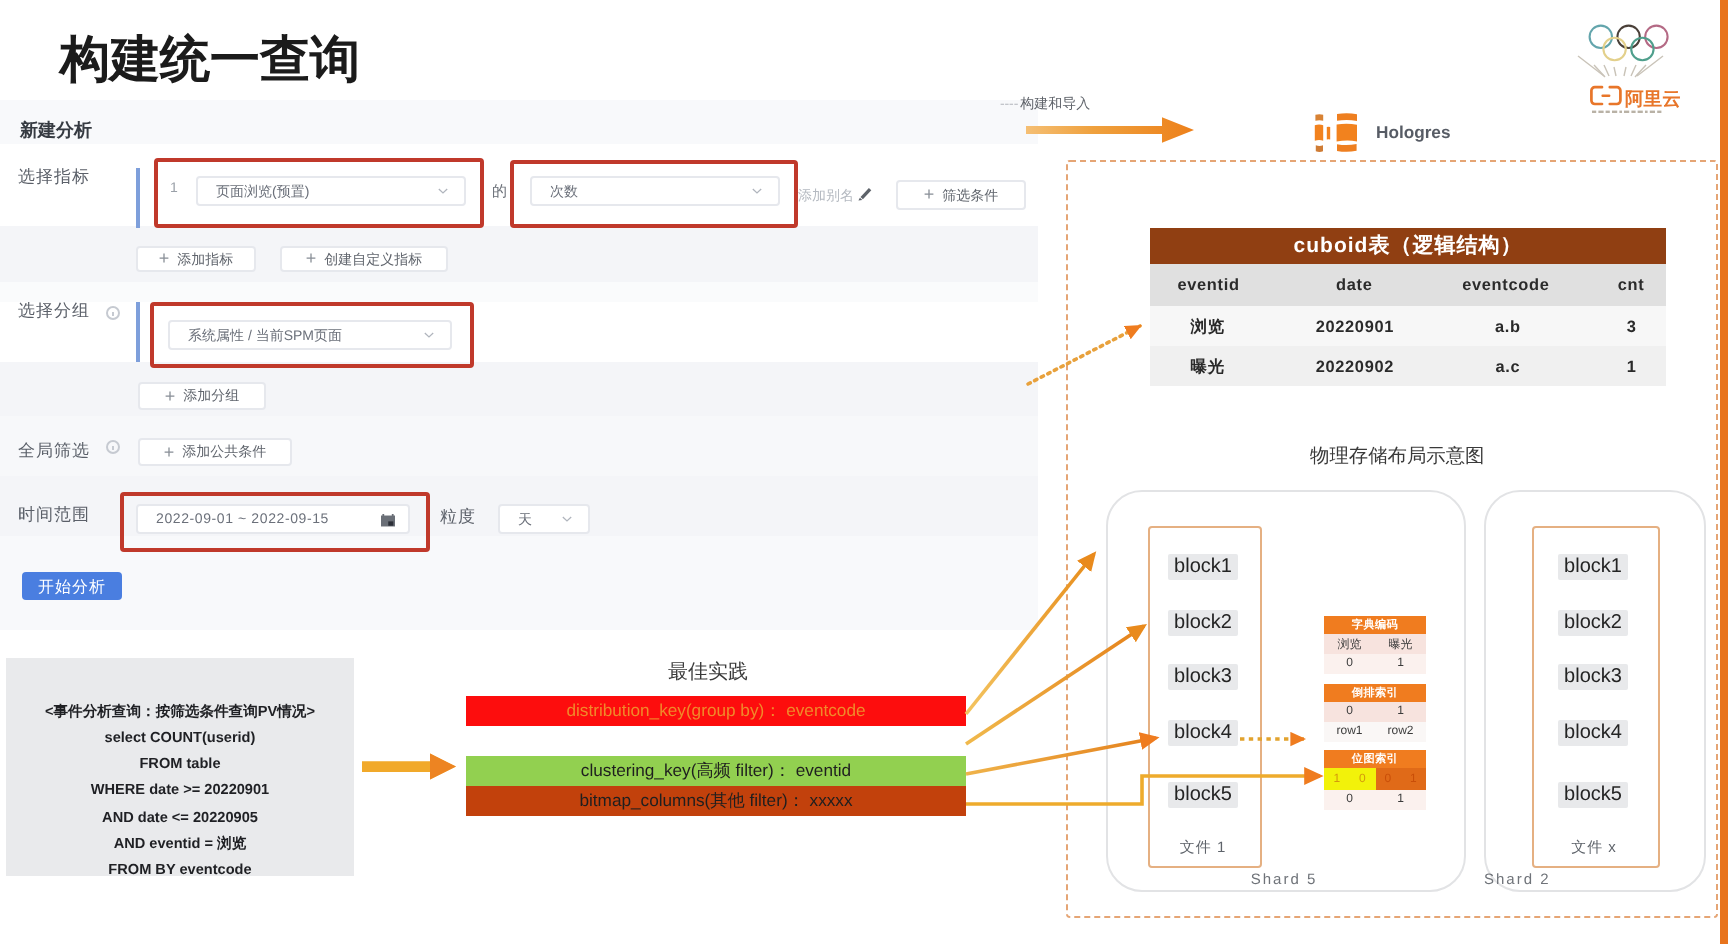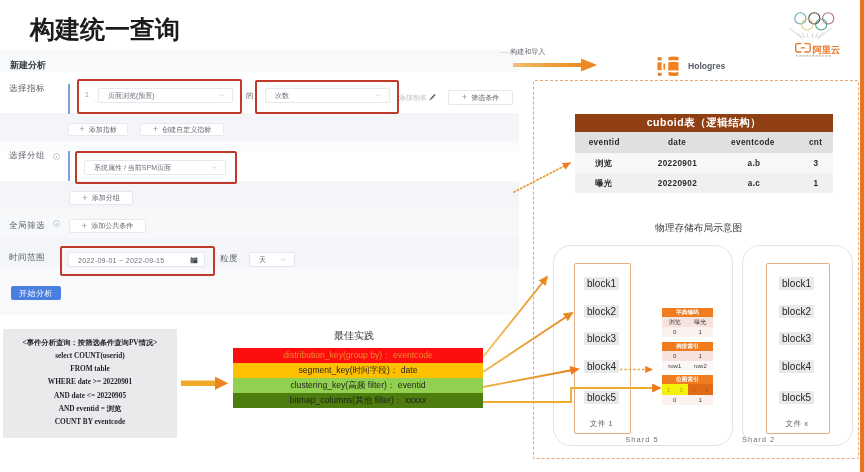--- a/index.html
+++ b/index.html
@@ -34,21 +34,21 @@
   .btn-primary{position:absolute;background:#4a7ee0;color:#fff;border-radius:2px;
        font-size:8px;display:flex;align-items:center;justify-content:center;letter-spacing:.5px;}
   .plain-txt{position:absolute;font-size:7.5px;color:#8a8f98;}
   .info-dot{position:absolute;width:7px;height:7px;border-radius:50%;
        border:1px solid #c6cad1;box-sizing:border-box;}
   .info-dot:after{content:"";position:absolute;left:2.2px;top:1.6px;width:0.9px;height:2.6px;background:#c6cad1;}
 
   
   .sqlbox{position:absolute;left:3px;top:329px;width:174px;height:109px;background:#e9eaec;}
   .sqlbox .ln{position:absolute;width:100%;text-align:center;font-size:7.3px;
-       color:#1f2024;font-weight:bold;font-family:Liberation Serif, serif;}
+       color:#1f2024;font-weight:bold;font-family:Liberation Sans, sans-serif;margin-top:13px;}
 
   
   .bp-title{position:absolute;font-size:10px;color:#3a3a3a;}
   .bp-bar{position:absolute;display:flex;align-items:center;justify-content:center;
        font-size:8.6px;font-weight:normal;white-space:nowrap;}
 
   
   .cuboid{position:absolute;}
   .cub-head{background:#903f12;color:#fff;font-size:10.5px;font-weight:bold;
        display:flex;align-items:center;justify-content:center;letter-spacing:.5px;}
@@ -182,39 +182,36 @@
     </div>
   </div>
 
   <div class="sqlbox">
     <div class="ln" style="top:9px;">&lt;事件分析查询：按筛选条件查询PV情况&gt;</div>
     <div class="ln" style="top:21.8px;">select COUNT(userid)</div>
     <div class="ln" style="top:35.1px;">FROM table</div>
     <div class="ln" style="top:48.4px;">WHERE date &gt;= 20220901</div>
     <div class="ln" style="top:61.7px;">AND date &lt;= 20220905</div>
     <div class="ln" style="top:75.0px;">AND eventid = 浏览</div>
-    <div class="ln" style="top:88.3px;">COUNT BY eventcode</div>
+    <div class="ln" style="top:88.3px;">FROM BY eventcode</div>
   </div>
 
   <svg style="position:absolute;left:181px;top:376px;width:48px;height:15px;" viewBox="0 0 48 15">
     <path d="M0 4.6 H34 V0.8 L47 7.3 L34 13.8 V10 H0 Z" fill="#f1a92a"></path>
     <path d="M34 0.8 L47 7.3 L34 13.8 Z" fill="#ed8422"></path>
   </svg>
 
   <div class="bp-title" style="left:334px;top:329px;">最佳实践</div>
   <div class="bp-bar" id="bp0" style="left: 233px; top: 348px; width: 250px; height: 15px; background: rgb(253, 13, 13); color: rgb(240, 138, 42);">
       <span>distribution_key(group by)：  eventcode</span>
     </div>
-  <div class="bp-bar" id="bp1" style="left: 233px; top: 363px; width: 250px; height: 15px; background: rgb(255, 192, 0); color: rgb(31, 31, 31);">
-      <span>segment_key(时间字段)：  date</span>
-    </div>
   <div class="bp-bar" id="bp2" style="left: 233px; top: 378px; width: 250px; height: 15px; background: rgb(146, 208, 80); color: rgb(31, 31, 31);">
       <span>clustering_key(高频 filter)：  eventid</span>
     </div>
-  <div class="bp-bar" id="bp3" style="left: 233px; top: 393px; width: 250px; height: 15px; background: #4d7c0f; color: rgb(31, 31, 31);">
+  <div class="bp-bar" id="bp3" style="left: 233px; top: 393px; width: 250px; height: 15px; background: #c2410c; color: rgb(31, 31, 31);">
       <span>bitmap_columns(其他 filter)：  xxxxx</span>
     </div>
 
   <div class="arrow-note" style="left:500px;top:47px;">
     <span style="color:#b9bcc2;letter-spacing:-1px;">- - - -</span>
     <span style="color:#5f636a;">构建和导入</span>
   </div>
   <svg style="position:absolute;left:513px;top:58px;width:84px;height:14px;" viewBox="0 0 84 14">
     <defs>
         <linearGradient id="agrad" x1="0" y1="0" x2="1" y2="0">

